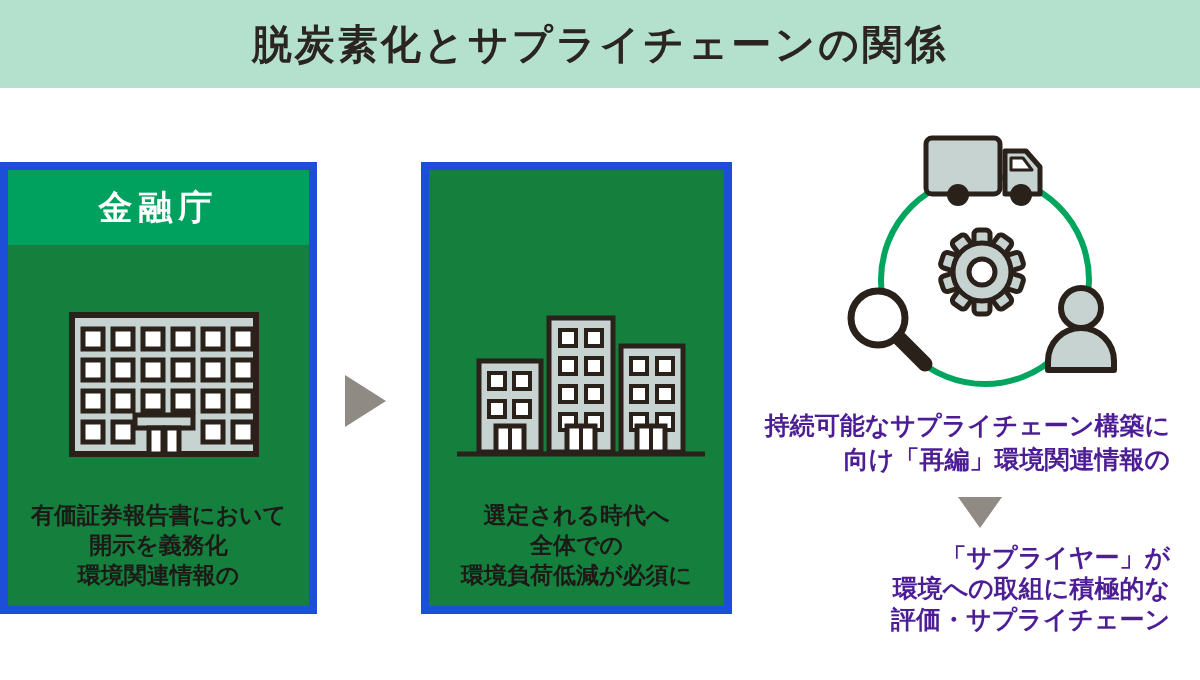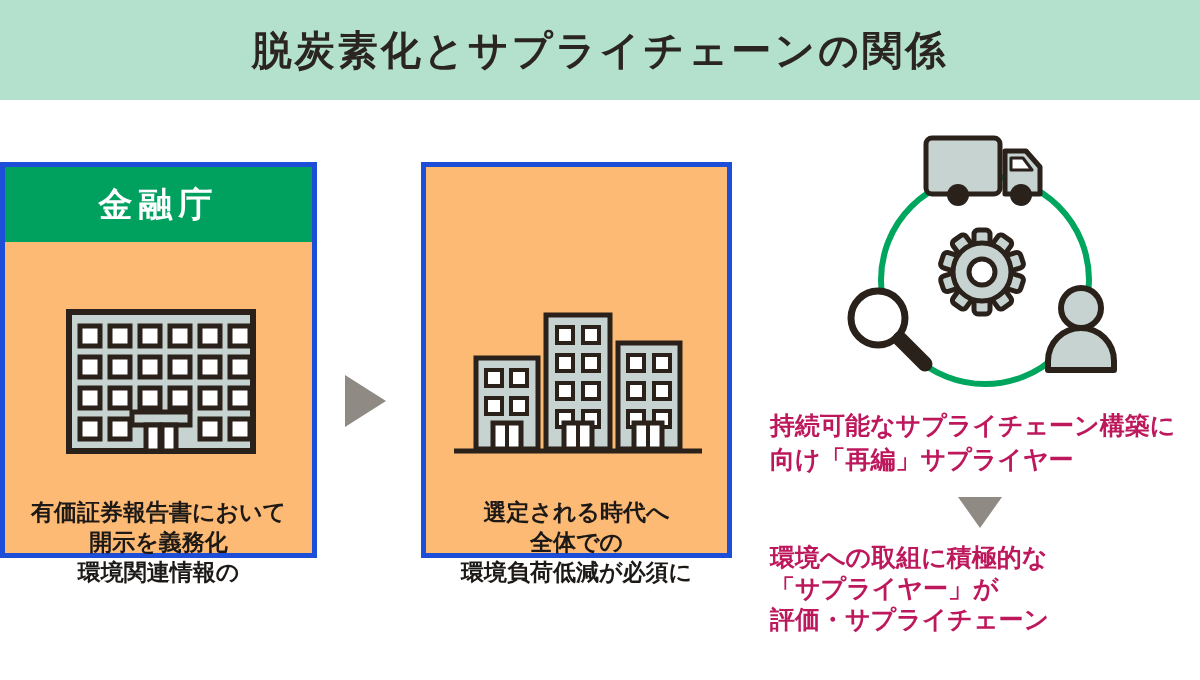--- a/index.html
+++ b/index.html
@@ -2,30 +2,30 @@
 <html><head>
 <meta charset="utf-8">
 <style>
   html,body { margin:0; padding:0; background:#ffffff; }
   .stage {
     position:relative; width:1200px; height:680px; background:#ffffff;
     font-family:"Liberation Sans", sans-serif; overflow:hidden;
   }
   
   .banner {
-    position:absolute; left:0; top:0; width:1200px; height:100px;
+    position:absolute; left:0; top:0; width:1200px; height:88px;
     background:#b3e1cd; display:flex; align-items:center; justify-content:center;
   }
   .banner-title {
     font-size:40px; font-weight:bold; color:#2b2521; letter-spacing:3px; margin:0;
   }
   
   .card {
-    position:absolute; top:162px; height:396px; background:#fdba74;
-    border:5px solid #1d4ed8; box-sizing:border-box;
+    position:absolute; top:162px; height:452px; background:#15803d;
+    border:8px solid #1d4ed8; box-sizing:border-box;
   }
   .card-left { left:0; width:317px; }
   .card-mid  { left:421px; width:311px; }
   .card-header {
     height:75px; background:#00a05f; display:flex; align-items:center; justify-content:center;
     color:#ffffff; font-size:34px; font-weight:bold; letter-spacing:6px;
   }
   .card-icon { position:absolute; }
   .card-left .card-icon { left:61px; top:142px; }
   .card-mid  .card-icon { left:22px; top:138px; }
@@ -43,22 +43,22 @@
   }
   .arrow-down {
     position:absolute; left:958px; top:497px; width:0; height:0;
     border-top:31px solid #8f8a84;
     border-left:22px solid transparent; border-right:22px solid transparent;
   }
   
   .cycle { position:absolute; left:845px; top:123px; }
   
   .step {
-    position:absolute; left:770px; width:430px; text-align:left;
-    color:#be185d; font-weight:bold; font-size:25px;
+    position:absolute; left:740px; width:430px; text-align:right;
+    color:#4c1d95; font-weight:bold; font-size:25px;
   }
   .step1 { top:408px; line-height:34px; }
   .step2 { top:542px; line-height:31px; }
 </style>
 </head>
 <body>
 
 <div class="stage">
 
   <div class="banner">
@@ -188,24 +188,24 @@
     </g>
 
     <g>
       <circle cx="236" cy="185" r="20" fill="#c6d3d1" stroke="#2a211b" stroke-width="6"></circle>
       <path d="M203,247 v-9 a33,33 0 0 1 66,0 v9 z" fill="#c6d3d1" stroke="#2a211b" stroke-width="6" stroke-linejoin="round"></path>
     </g>
   </svg>
 
   <div class="step step1">
     <div>持続可能なサプライチェーン構築に</div>
-    <div>向け「再編」サプライヤー</div>
+    <div>向け「再編」環境関連情報の</div>
   </div>
 
   <div class="arrow-down"></div>
 
   <div class="step step2">
+    <div>「サプライヤー」が</div>
     <div>環境への取組に積極的な</div>
-    <div>「サプライヤー」が</div>
     <div>評価・サプライチェーン</div>
   </div>
 
 </div>
 
 </body></html>

